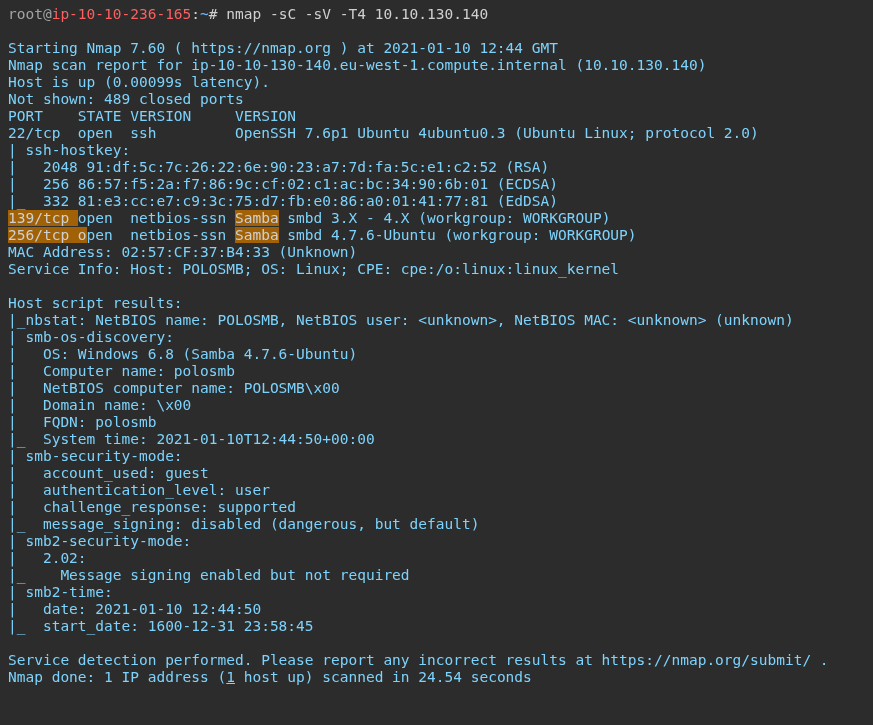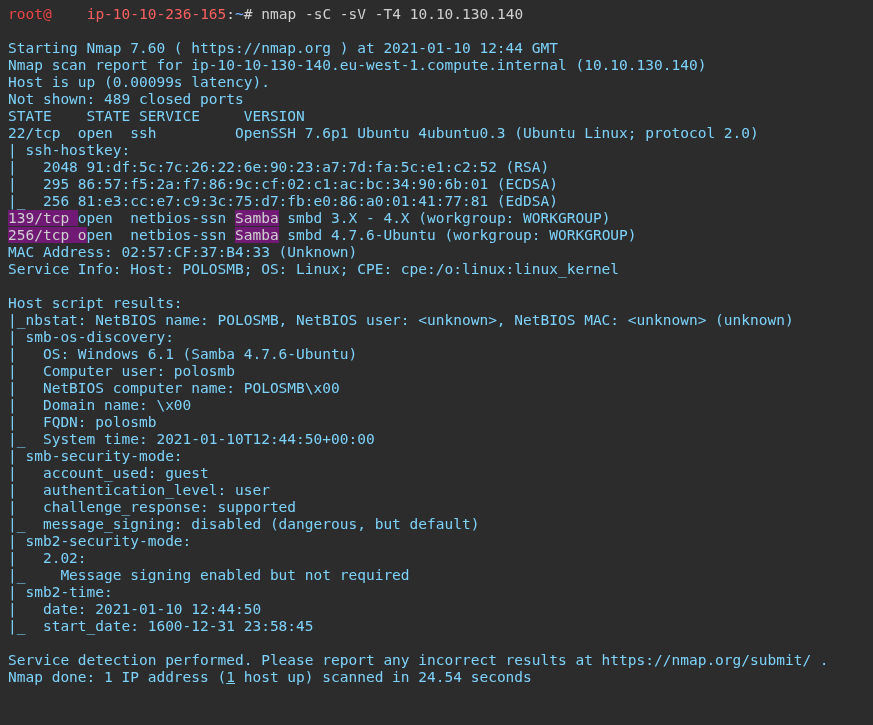--- a/index.html
+++ b/index.html
@@ -11,54 +11,54 @@
     font-size: 14.5px;
     line-height: 17px;
     width: 873px;
     height: 725px;
     overflow: hidden;
   }
   .terminal {
     padding: 6px 8px 8px 8px;
     white-space: pre;
   }
-  .prompt-user { color: #ef4444; }
-  .prompt-host { color: #ff5f5f; margin-left: 35px; }
+  .prompt-user { color: #a3a3a3; }
+  .prompt-host { color: #ff5f5f; }
   .prompt-tilde { color: #6fb6ff; }
   .prompt-sym  { color: #d0d0d0; }
   .cmd         { color: #d0d0d0; margin-top: 36px; }
-  .hl          { background: #701a75; color: #d0d0d0; }
+  .hl          { background: #a16207; color: #d0d0d0; }
   .out         { color: #7dd3fc; }
   .underline   { text-decoration: underline; }
 </style>
 </head>
 <body>
 
 <div class="terminal"><span class="prompt-user">root</span><span class="prompt-user">@</span><span class="prompt-host">ip-10-10-236-165</span><span class="prompt-sym">:</span><span class="prompt-tilde">~</span><span class="prompt-sym"># </span><span class="cmd">nmap -sC -sV -T4 10.10.130.140</span>
 
 <span class="out">Starting Nmap 7.60 ( https://nmap.org ) at 2021-01-10 12:44 GMT</span>
 <span class="out">Nmap scan report for ip-10-10-130-140.eu-west-1.compute.internal (10.10.130.140)</span>
 <span class="out">Host is up (0.00099s latency).</span>
 <span class="out">Not shown: 489 closed ports</span>
-<span class="out">STATE    STATE SERVICE     VERSION</span>
+<span class="out">PORT    STATE VERSION     VERSION</span>
 <span class="out">22/tcp  open  ssh         OpenSSH 7.6p1 Ubuntu 4ubuntu0.3 (Ubuntu Linux; protocol 2.0)</span>
 <span class="out">| ssh-hostkey: </span>
 <span class="out">|   2048 91:df:5c:7c:26:22:6e:90:23:a7:7d:fa:5c:e1:c2:52 (RSA)</span>
-<span class="out">|   295 86:57:f5:2a:f7:86:9c:cf:02:c1:ac:bc:34:90:6b:01 (ECDSA)</span>
-<span class="out">|_  256 81:e3:cc:e7:c9:3c:75:d7:fb:e0:86:a0:01:41:77:81 (EdDSA)</span>
+<span class="out">|   256 86:57:f5:2a:f7:86:9c:cf:02:c1:ac:bc:34:90:6b:01 (ECDSA)</span>
+<span class="out">|_  332 81:e3:cc:e7:c9:3c:75:d7:fb:e0:86:a0:01:41:77:81 (EdDSA)</span>
 <span class="hl">139/tcp </span><span class="out">open  netbios-ssn </span><span class="hl">Samba</span><span class="out"> smbd 3.X - 4.X (workgroup: WORKGROUP)</span>
 <span class="hl">256/tcp o</span><span class="out">pen  netbios-ssn </span><span class="hl">Samba</span><span class="out"> smbd 4.7.6-Ubuntu (workgroup: WORKGROUP)</span>
 <span class="out">MAC Address: 02:57:CF:37:B4:33 (Unknown)</span>
 <span class="out">Service Info: Host: POLOSMB; OS: Linux; CPE: cpe:/o:linux:linux_kernel</span>
 <span class="out"></span>
 <span class="out">Host script results:</span>
 <span class="out">|_nbstat: NetBIOS name: POLOSMB, NetBIOS user: &lt;unknown&gt;, NetBIOS MAC: &lt;unknown&gt; (unknown)</span>
 <span class="out">| smb-os-discovery: </span>
-<span class="out">|   OS: Windows 6.1 (Samba 4.7.6-Ubuntu)</span>
-<span class="out">|   Computer user: polosmb</span>
+<span class="out">|   OS: Windows 6.8 (Samba 4.7.6-Ubuntu)</span>
+<span class="out">|   Computer name: polosmb</span>
 <span class="out">|   NetBIOS computer name: POLOSMB\x00</span>
 <span class="out">|   Domain name: \x00</span>
 <span class="out">|   FQDN: polosmb</span>
 <span class="out">|_  System time: 2021-01-10T12:44:50+00:00</span>
 <span class="out">| smb-security-mode: </span>
 <span class="out">|   account_used: guest</span>
 <span class="out">|   authentication_level: user</span>
 <span class="out">|   challenge_response: supported</span>
 <span class="out">|_  message_signing: disabled (dangerous, but default)</span>
 <span class="out">| smb2-security-mode: </span>

